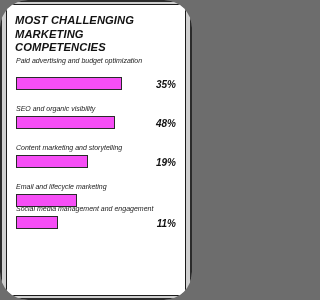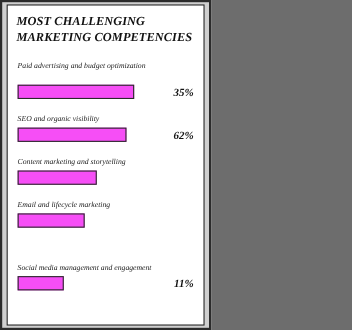--- a/index.html
+++ b/index.html
@@ -6,22 +6,23 @@
     margin: 0;
     padding: 0;
     background: #6d6d6d;
   }
   #infographic {
     position: relative;
     width: 192px;
     height: 300px;
     background: #cfcfcf;
     box-sizing: border-box;
-    font-family: Liberation Serif, serif;
+    font-family: Liberation Sans, sans-serif;
     overflow: hidden;
+    border-radius: 28px;
   }
   .card {
     position: absolute;
     left: 6px;
     top: 4px;
     width: 180px;
     height: 292px;
     background: #ffffff;
     border: 1.5px solid #1b1b1b;
     box-sizing: border-box;
@@ -106,35 +107,36 @@
           <div class="bar-track" style="top: 21px;">
             <div class="bar" style="width: 106px; background: rgb(246, 78, 246);"></div>
           </div>
           <div class="pct" style="top: 23px;">35%</div>
         </div>
         <div class="row" style="height: 28px; top: 48px; position: absolute; left: 0px; right: 0px;">
           <div class="row-label" style="top: 0px;">SEO and organic visibility</div>
           <div class="bar-track" style="top: 12px;">
             <div class="bar" style="width: 99px; background: rgb(246, 78, 246);"></div>
           </div>
-          <div class="pct" style="top: 14px;">62%</div>
+          <div class="pct" style="top: 14px;">48%</div>
         </div>
         <div class="row" style="height: 28px; top: 87px; position: absolute; left: 0px; right: 0px;">
           <div class="row-label" style="top: 0px;">Content marketing and storytelling</div>
           <div class="bar-track" style="top: 12px;">
             <div class="bar" style="width: 72px; background: rgb(246, 78, 246);"></div>
           </div>
+          <div class="pct" style="top: 14px;">19%</div>
         </div>
         <div class="row" style="height: 28px; top: 126px; position: absolute; left: 0px; right: 0px;">
           <div class="row-label" style="top: 0px;">Email and lifecycle marketing</div>
           <div class="bar-track" style="top: 12px;">
             <div class="bar" style="width: 61px; background: rgb(246, 78, 246);"></div>
           </div>
         </div>
-        <div class="row" style="height: 28px; top: 183px; position: absolute; left: 0px; right: 0px;">
+        <div class="row" style="height: 28px; top: 148px; position: absolute; left: 0px; right: 0px;">
           <div class="row-label" style="top: 0px;">Social media management and engagement</div>
           <div class="bar-track" style="top: 12px;">
             <div class="bar" style="width: 42px; background: rgb(246, 78, 246);"></div>
           </div>
           <div class="pct" style="top: 14px;">11%</div>
         </div>
       </div>
 
   </div>
   <div class="frame-edge"></div>

